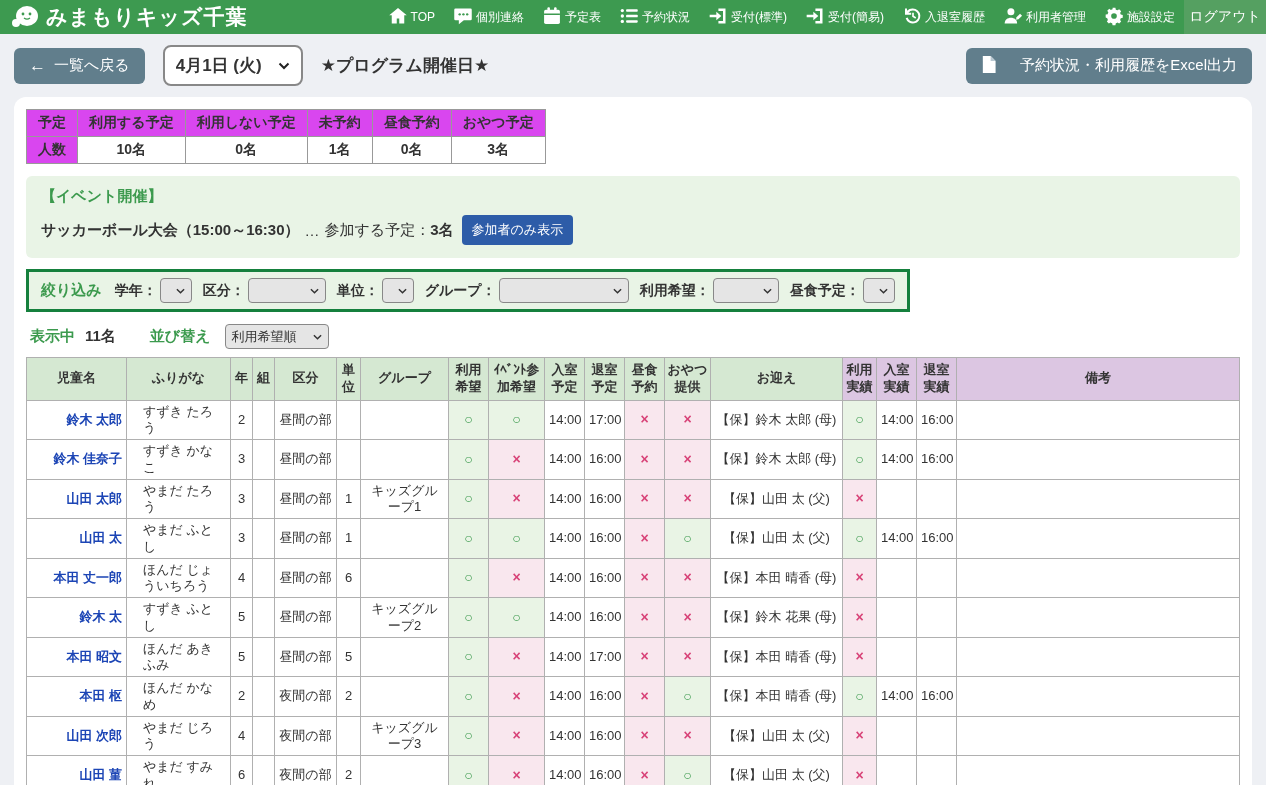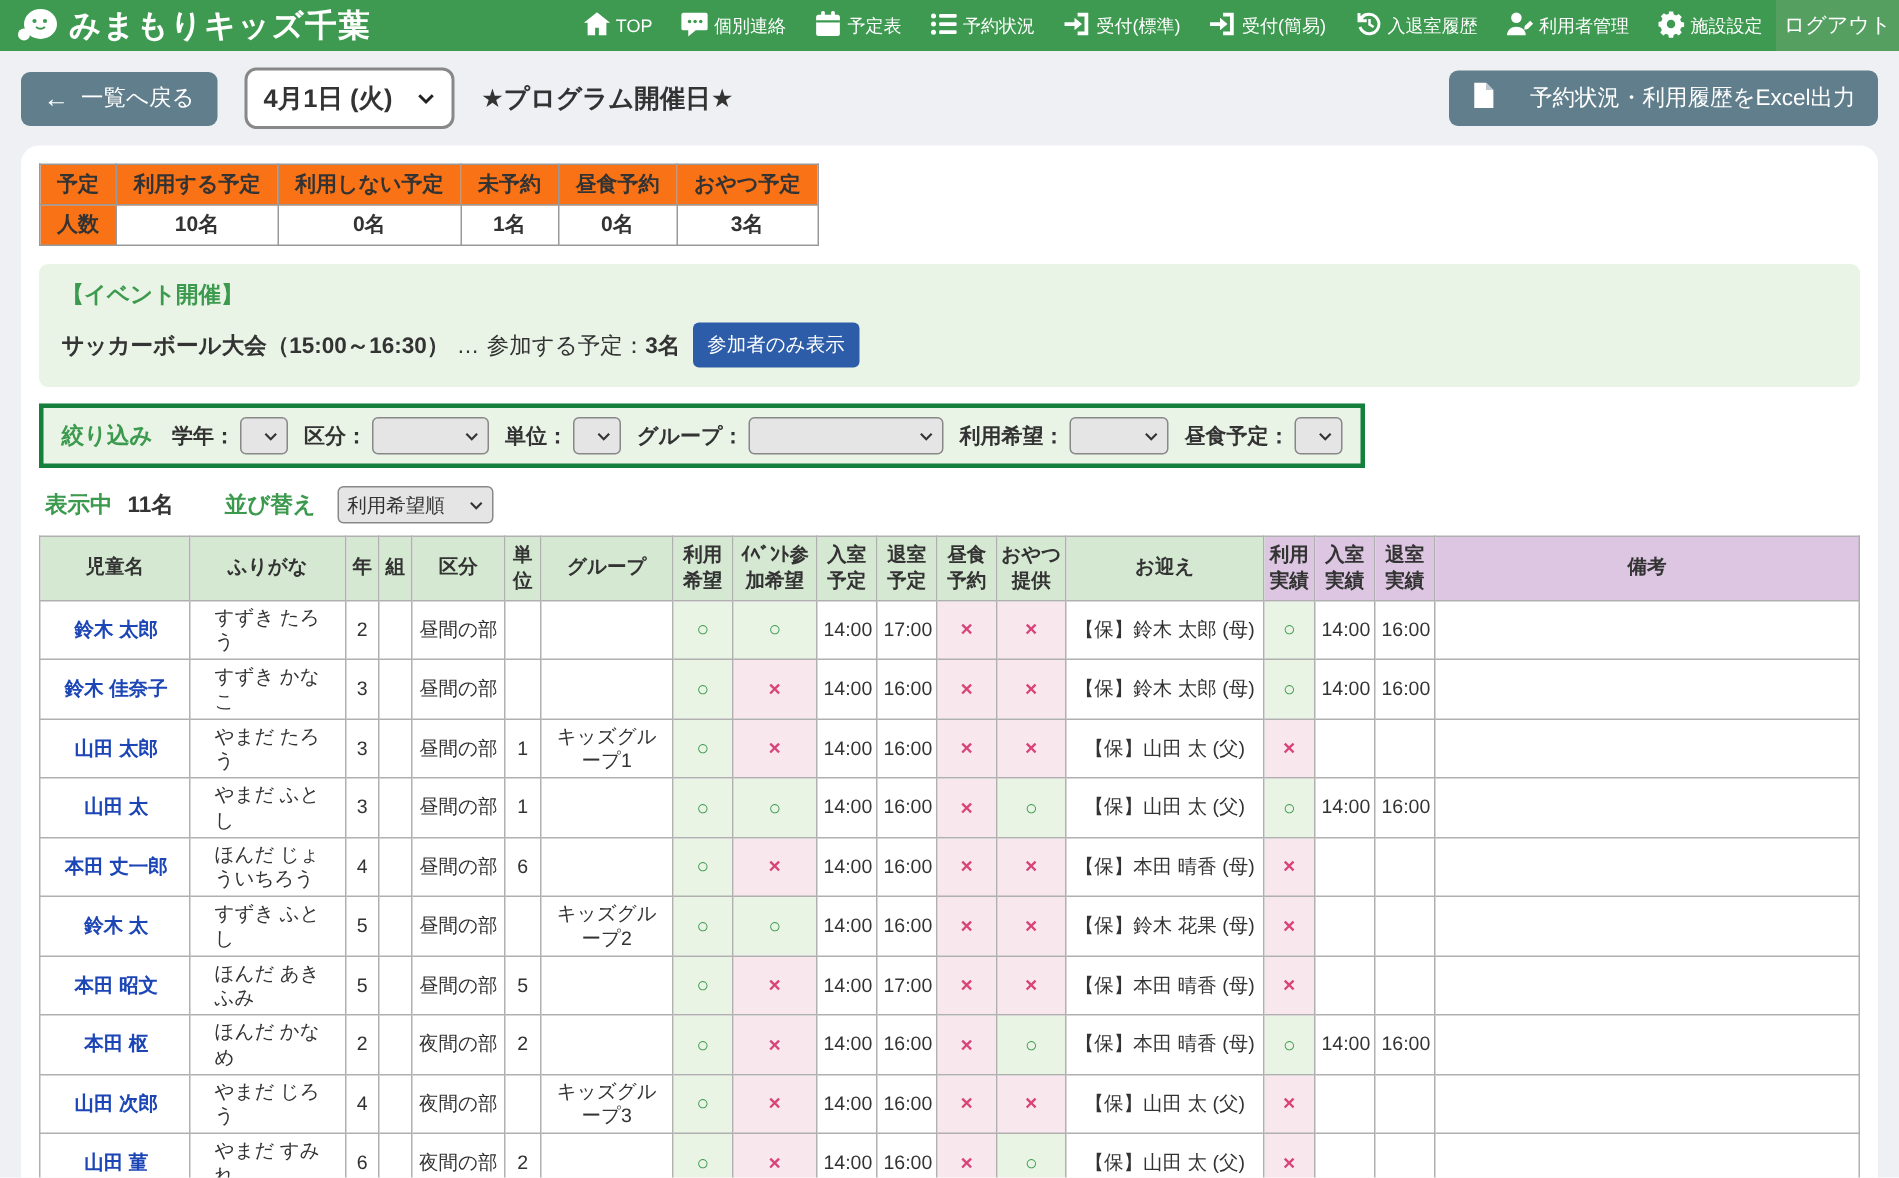--- a/index.html
+++ b/index.html
@@ -22,21 +22,21 @@
   .toolbar{ display:flex; align-items:center; padding:11px 14px; gap:18px; }
   .btn-slate{ background:#617e8c; color:#fff; border:none; border-radius:6px; padding:8px 15px; font-size:15px; display:inline-flex; align-items:center; gap:8px; cursor:pointer; font-family:inherit; }
   .date-select{ background:#fff; border:2px solid #888; border-radius:8px; padding:7px 11px; font-size:17px; font-weight:bold; display:inline-flex; align-items:center; gap:16px; cursor:pointer; }
   .program-day{ font-size:17px; font-weight:bold; }
   .excel-btn{ margin-left:auto;gap:24px; }
   
   .card{ background:#fff; border-radius:12px; margin:0 14px; padding:10px 12px 16px; min-height:648px; }
   
   .summary-table{ border-collapse:collapse; font-size:14px; margin:2px 0 12px; }
   .summary-table th,.summary-table td{ border:1px solid #999; padding:4px 11px; text-align:center; }
-  .summary-table th{ background:#f97316; font-weight:bold; }
+  .summary-table th{ background:#d946ef; font-weight:bold; }
   .summary-table td{ font-weight:bold; }
   
   .event-box{ background:#e9f4e6; border-radius:6px; padding:11px 15px 13px; margin-bottom:11px; }
   .event-title{ color:#3c9a4e; font-weight:bold; font-size:15px; margin-bottom:9px; }
   .event-line{ font-size:15px; display:flex; align-items:center; }
   .event-name{ font-weight:bold; }
   .event-dots{ margin:0 5px; }
   .count-b{ font-weight:bold; }
   .btn-blue{ background:#2d5ca8; color:#fff; border:none; border-radius:4px; padding:6px 10px; font-size:13px; margin-left:8px; cursor:pointer; font-family:inherit; }
   
@@ -49,21 +49,21 @@
   
   .sort-row{ display:flex; align-items:center; margin:7px 4px 8px; font-size:15px; }
   .green-b{ color:#3c9a4e; font-weight:bold; }
   .sp16{ margin-left:16px; } .sp28{ margin-left:34px; } .sp10{ margin-left:10px; }
   
   .att{ border-collapse:collapse; table-layout:fixed; width:100%; font-size:13px; }
   .att th,.att td{ border:1px solid #b0b0b0; text-align:center; padding:3px 4px; overflow:hidden; }
   .att th{ background:#d5e8d2; font-weight:bold; line-height:1.3; padding:4px 2px; height:42px; }
   .att th.purple{ background:#dcc6e2; }
   .att td{ height:26px; line-height:1.25; }
-  .att td.c-name{ color:#1c45b5; font-weight:bold; text-align:center; padding-left:6px; cursor:pointer; }
+  .att td.c-name{ color:#1c45b5; font-weight:bold; text-align:right; padding-left:6px; cursor:pointer; }
   .att td.c-kana{ text-align:left; padding-left:16px; }
   .att td.ok{ color:#3c9a4e; background:#e9f4e5; font-weight:bold; font-size:14px; }
   .att td.no{ color:#d84378; background:#f9e7ee; font-weight:bold; font-size:14px; }
 </style>
 </head>
 <body>
 
 <header class="app-header">
   <div class="logo">
     <svg width="30" height="26" viewBox="0 0 30 26">

